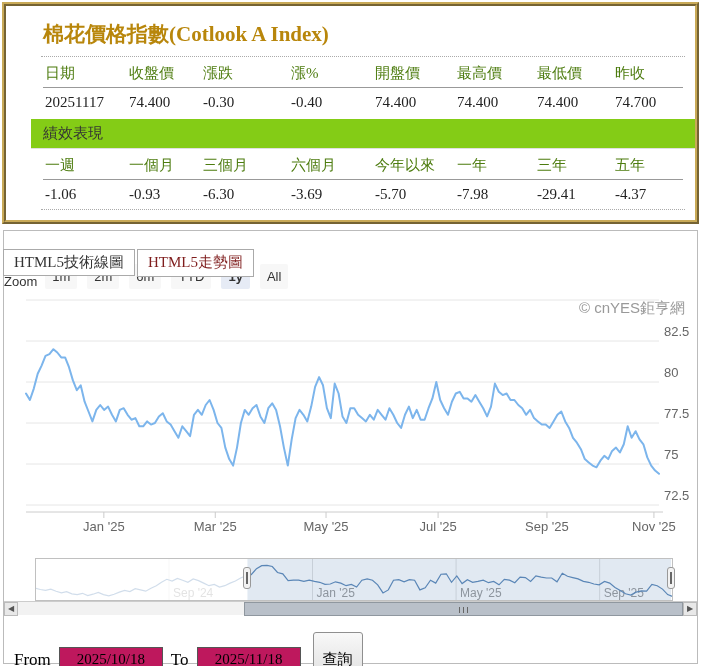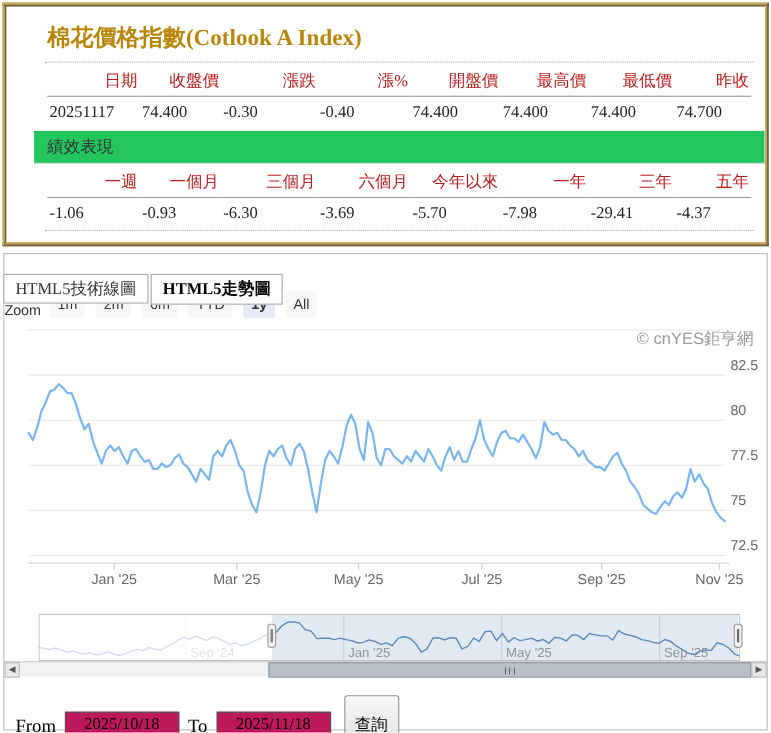--- a/index.html
+++ b/index.html
@@ -7,30 +7,30 @@
 
   
   .gold-box{margin:2px 2px 0 2px;border:4px ridge #c9aa58;background:#fff;padding-left:25px;}
   .gold-inner{padding:8px 0 6px 0;}
   .qb-title{color:#b8860b;font-size:21px;font-weight:bold;padding:6px 12px 8px 12px;}
   .dotted-sep{border:0;border-top:1px dotted #aaa;margin:0 10px;}
   table.qt{width:calc(100% - 24px);margin:2px 12px 0 12px;border-collapse:collapse;table-layout:fixed;font-size:15px;}
   table.qt col.c0{width:84px;} table.qt col.c1{width:74px;} table.qt col.c2{width:88px;}
   table.qt col.c3{width:84px;} table.qt col.c4{width:82px;} table.qt col.c5{width:80px;}
   table.qt col.c6{width:78px;}
-  table.qt th{font-weight:normal;color:#b91c1c;text-align:right;padding:5px 2px 4px 2px;border-bottom:1px solid #999;}
+  table.qt th{font-weight:normal;color:#4d7c0f;text-align:left;padding:5px 2px 4px 2px;border-bottom:1px solid #999;}
   table.qt td{padding:6px 2px 6px 2px;color:#222;}
   .neg{color:#009900;}
-  .perf-band{background:#22c55e;color:#333;font-size:15px;padding:5px 12px;margin-top:2px;border-bottom:1px solid #e0e0e0;}
+  .perf-band{background:#84cc16;color:#333;font-size:15px;padding:5px 12px;margin-top:2px;border-bottom:1px solid #e0e0e0;}
   .bottom-pad{height:4px;}
 
   
   .tabrow{display:flex;align-items:flex-end;margin:27px 0 0 3px;height:25px;position:relative;z-index:2;}
   .tab{font-size:15px;padding:3px 10px 3px 10px;border:1px solid #aaa;background:#fff;color:#333;cursor:pointer;margin-right:2px;}
-  .tab.active{color:#000000;font-weight:bold;padding-bottom:4px;margin-bottom:-1px;background:#fff;}
+  .tab.active{color:#7f1d1d;font-weight:normal;padding-bottom:4px;margin-bottom:-1px;background:#fff;}
 
   
   .panel{position:absolute;left:3px;top:230px;width:693px;height:432px;border:1px solid #bbb;background:#fff;font-family:"Liberation Sans","DejaVu Sans",sans-serif;}
   .zoom-row{position:absolute;left:0;top:33px;display:flex;align-items:flex-end;font-size:13px;color:#333;}
   .zoom-label{margin-right:8px;color:#333;}
   .zbtn{background:#f7f7f7;color:#333;padding:5px 7px;margin-right:10px;border-radius:2px;cursor:pointer;}
   .zbtn.sel{background:#e6ebf5;font-weight:bold;}
   .watermark{position:absolute;right:12px;top:68px;color:#999;font-size:15px;}
   .chart-svg{position:absolute;left:0;top:0;}
   .nav-svg{position:absolute;left:31px;top:327px;}

